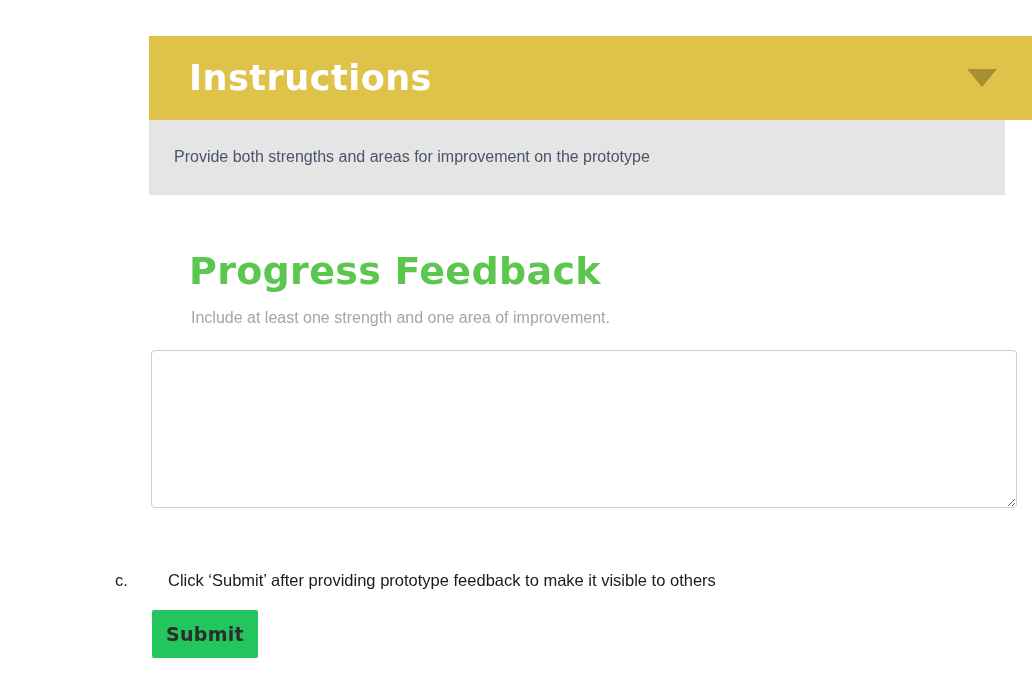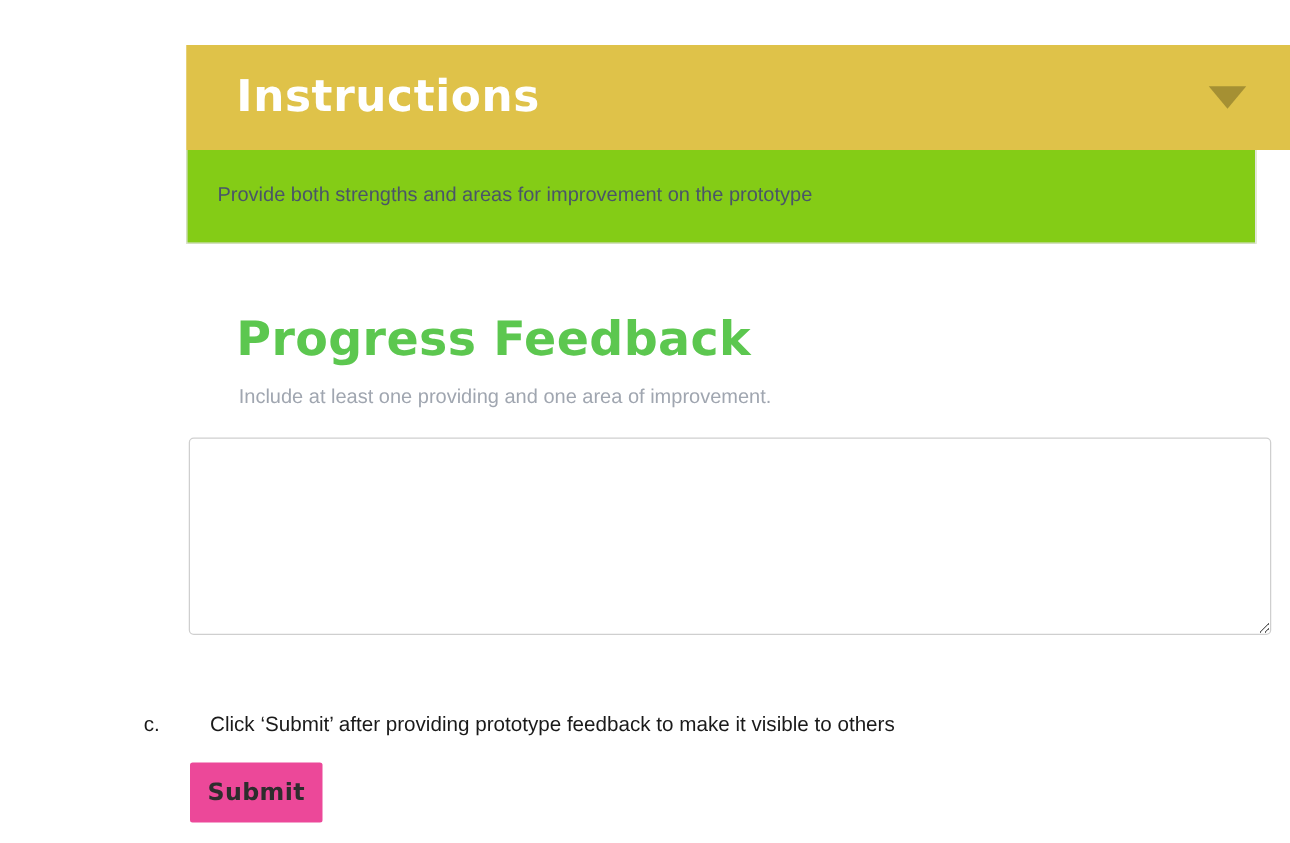--- a/index.html
+++ b/index.html
@@ -50,21 +50,21 @@
     cursor: pointer;
   }
   .caret-down {
     width: 0;
     height: 0;
     border-left: 15px solid transparent;
     border-right: 15px solid transparent;
     border-top: 18px solid #a59033;
   }
   .instructions-body {
-    background: #84cc16;
+    background: #e5e5e5;
     border: 1px solid #e2e2e2;
     border-top: none;
     margin-right: 27px;
     height: 75px;
     box-sizing: border-box;
     display: flex;
     align-items: center;
     padding-left: 24px;
   }
   .instructions-text {
@@ -132,21 +132,21 @@
     color: #1a1a1a;
     font-size: 16.5px;
     line-height: 1.3;
     white-space: nowrap;
     margin-left: 16px;
   }
   .submit-button {
     position: absolute;
     left: 152px;
     top: 610px;
-    background: #ec4899;
+    background: #22c55e;
     color: #2d2d2d;
     border: none;
     border-radius: 2px;
     font-family: "DejaVu Sans", sans-serif;
     font-size: 19px;
     font-weight: bold;
     letter-spacing: 0.3px;
     padding: 0;
     width: 106px;
     height: 48px;
@@ -170,21 +170,21 @@
 
   <div class="instructions-body">
     <span class="instructions-text">Provide both strengths and areas for improvement on the prototype</span>
   </div>
 </div>
 
 <div class="feedback-section">
 
   <h2 class="feedback-heading">Progress Feedback</h2>
 
-  <p class="feedback-subtext">Include at least one providing and one area of improvement.</p>
+  <p class="feedback-subtext">Include at least one strength and one area of improvement.</p>
 
   <textarea class="feedback-textarea" placeholder="" style=""></textarea>
 </div>
 
 <div class="step-row">
   <span class="step-marker">c.</span>
   <span class="step-text">Click ‘Submit’ after providing prototype feedback to make it visible to others</span>
 </div>
 
 <button class="submit-button">Submit</button>

